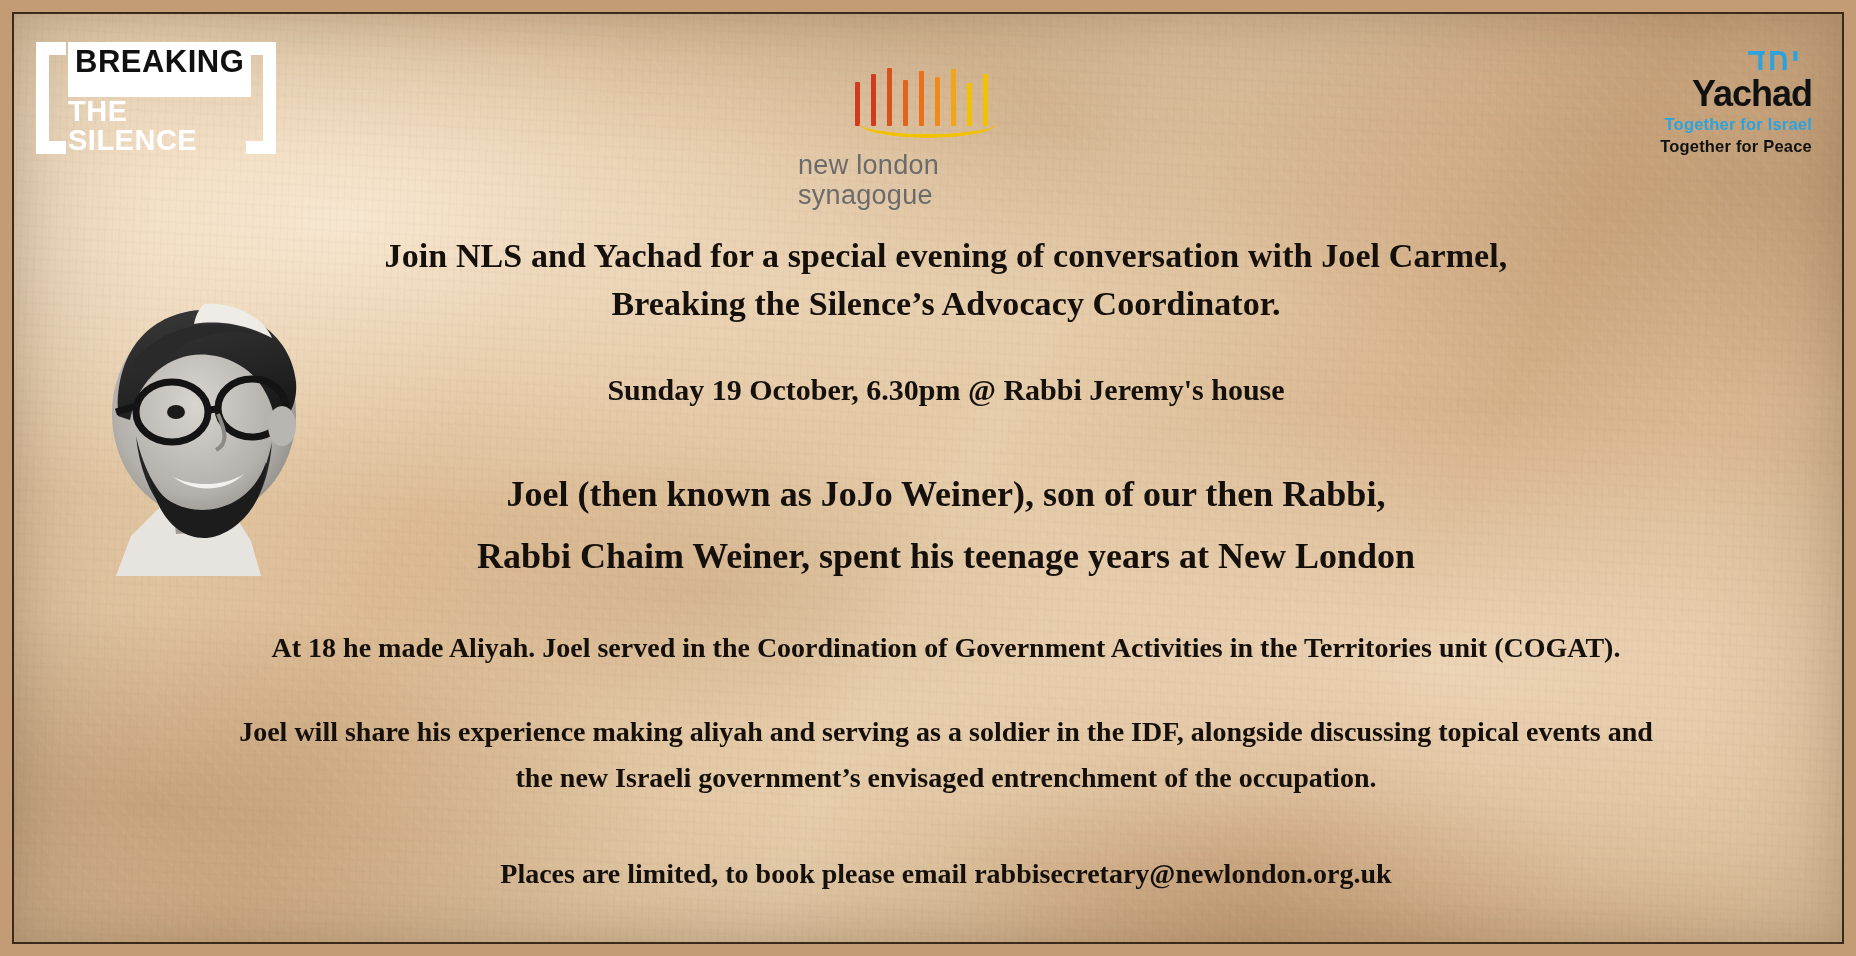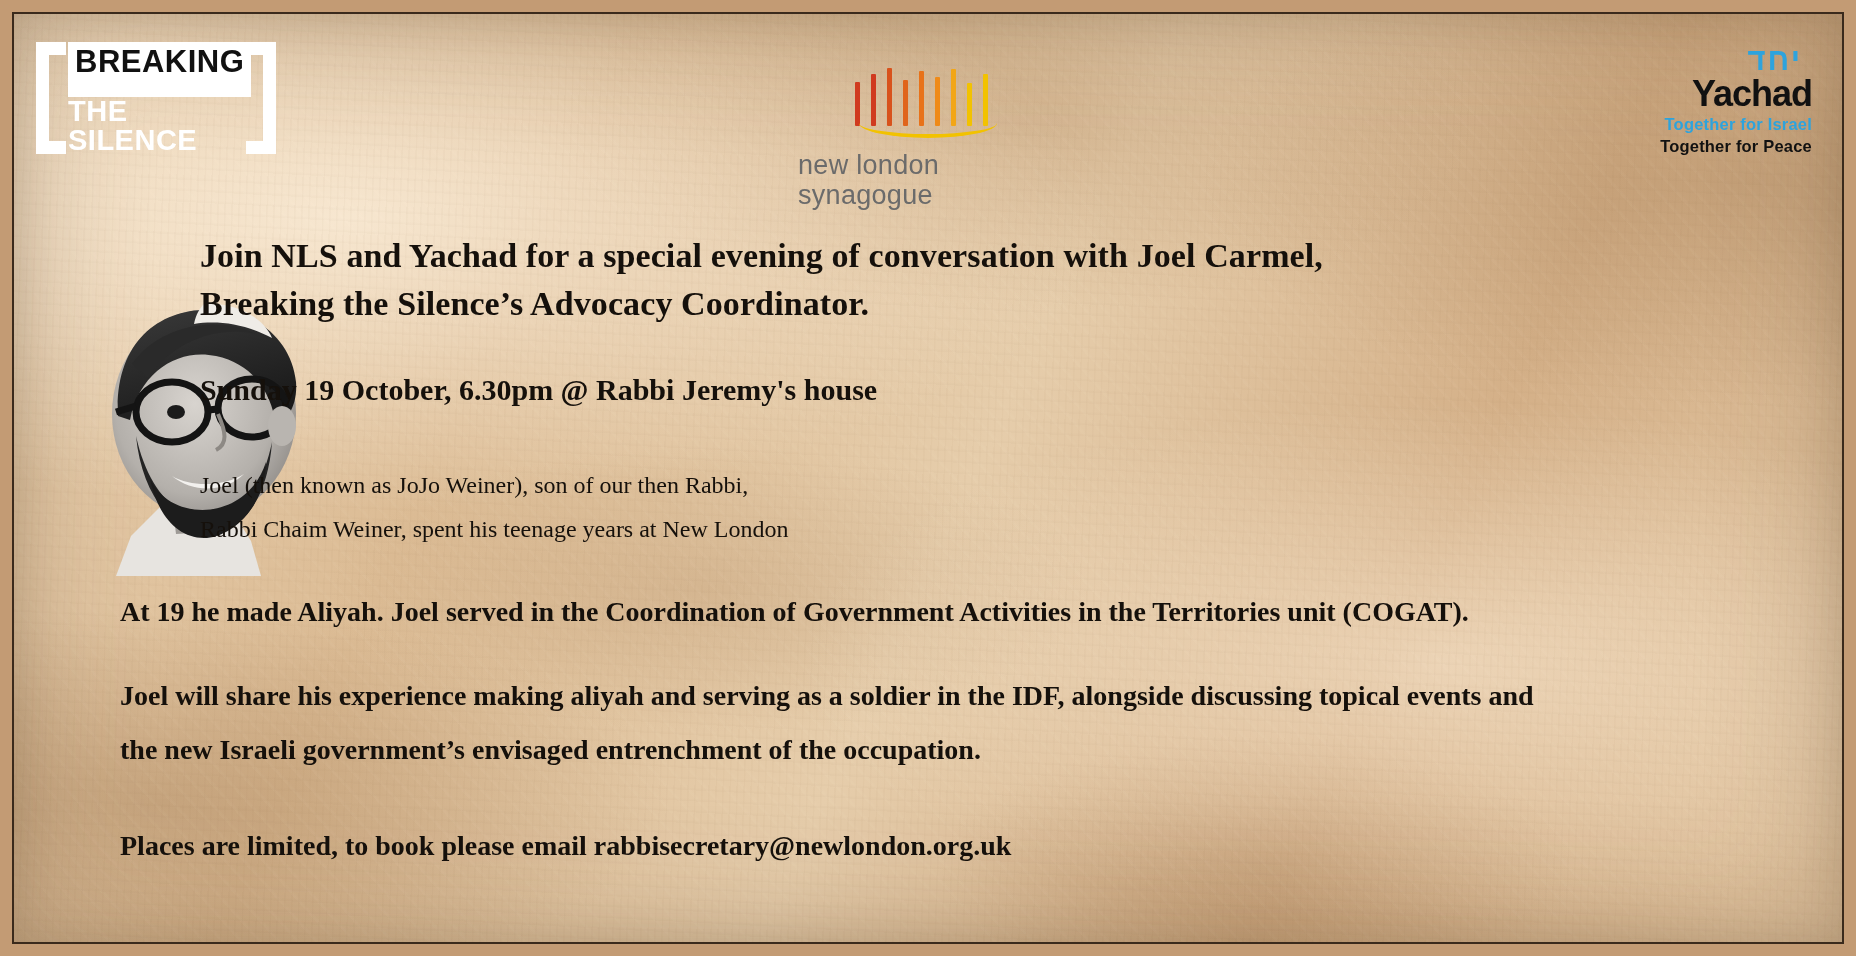--- a/index.html
+++ b/index.html
@@ -201,39 +201,40 @@
     overflow: hidden;
   }
   .portrait svg { display: block; }
 
   
   .content {
     position: absolute;
     left: 0;
     right: 0;
     top: 218px;
+    text-align: center;
     color: #15100b;
     padding-left: 36px;
   }
   .headline {
     font-size: 34px;
     font-weight: bold;
     line-height: 1.42;
     letter-spacing: .1px;
     margin: 0 150px;
   }
   .subline {
     font-size: 30px;
     font-weight: bold;
     line-height: 1.4;
     margin: 40px 150px 0 150px;
   }
   .para-indented {
-    font-size: 24px;
-    font-weight: normal;
+    font-size: 36px;
+    font-weight: bold;
     line-height: 1.5;
     margin: 56px 150px 0 150px;
   }
   .para-wide {
     font-size: 28px;
     font-weight: bold;
     line-height: 1.5;
     margin: 44px 70px 0 70px;
   }
   .para-wide.tight { margin-top: 42px; }
@@ -338,21 +339,21 @@
 
     <div class="content">
       <div class="headline">Join NLS and Yachad for a special evening of conversation with Joel Carmel,</div>
       <div class="headline">Breaking the Silence’s Advocacy Coordinator.</div>
 
       <div class="subline">Sunday 19 October, 6.30pm @ Rabbi Jeremy's house</div>
 
       <div class="para-indented">Joel (then known as JoJo Weiner), son of our then Rabbi,</div>
       <div class="para-indented" style="margin-top:8px">Rabbi Chaim Weiner, spent his teenage years at New London</div>
 
-      <div class="para-wide">At 19 he made Aliyah. Joel served in the Coordination of Government Activities in the Territories unit (COGAT).</div>
+      <div class="para-wide">At 18 he made Aliyah. Joel served in the Coordination of Government Activities in the Territories unit (COGAT).</div>
 
       <div class="para-wide tight">Joel will share his experience making aliyah and serving as a soldier in the IDF, alongside discussing topical events and</div>
-      <div class="para-wide" style="margin-top:12px">the new Israeli government’s envisaged entrenchment of the occupation.</div>
+      <div class="para-wide" style="margin-top:4px">the new Israeli government’s envisaged entrenchment of the occupation.</div>
 
       <div class="para-book">Places are limited, to book please email rabbisecretary@newlondon.org.uk</div>
     </div>
   </div>
 </div>
 
 </body></html>

